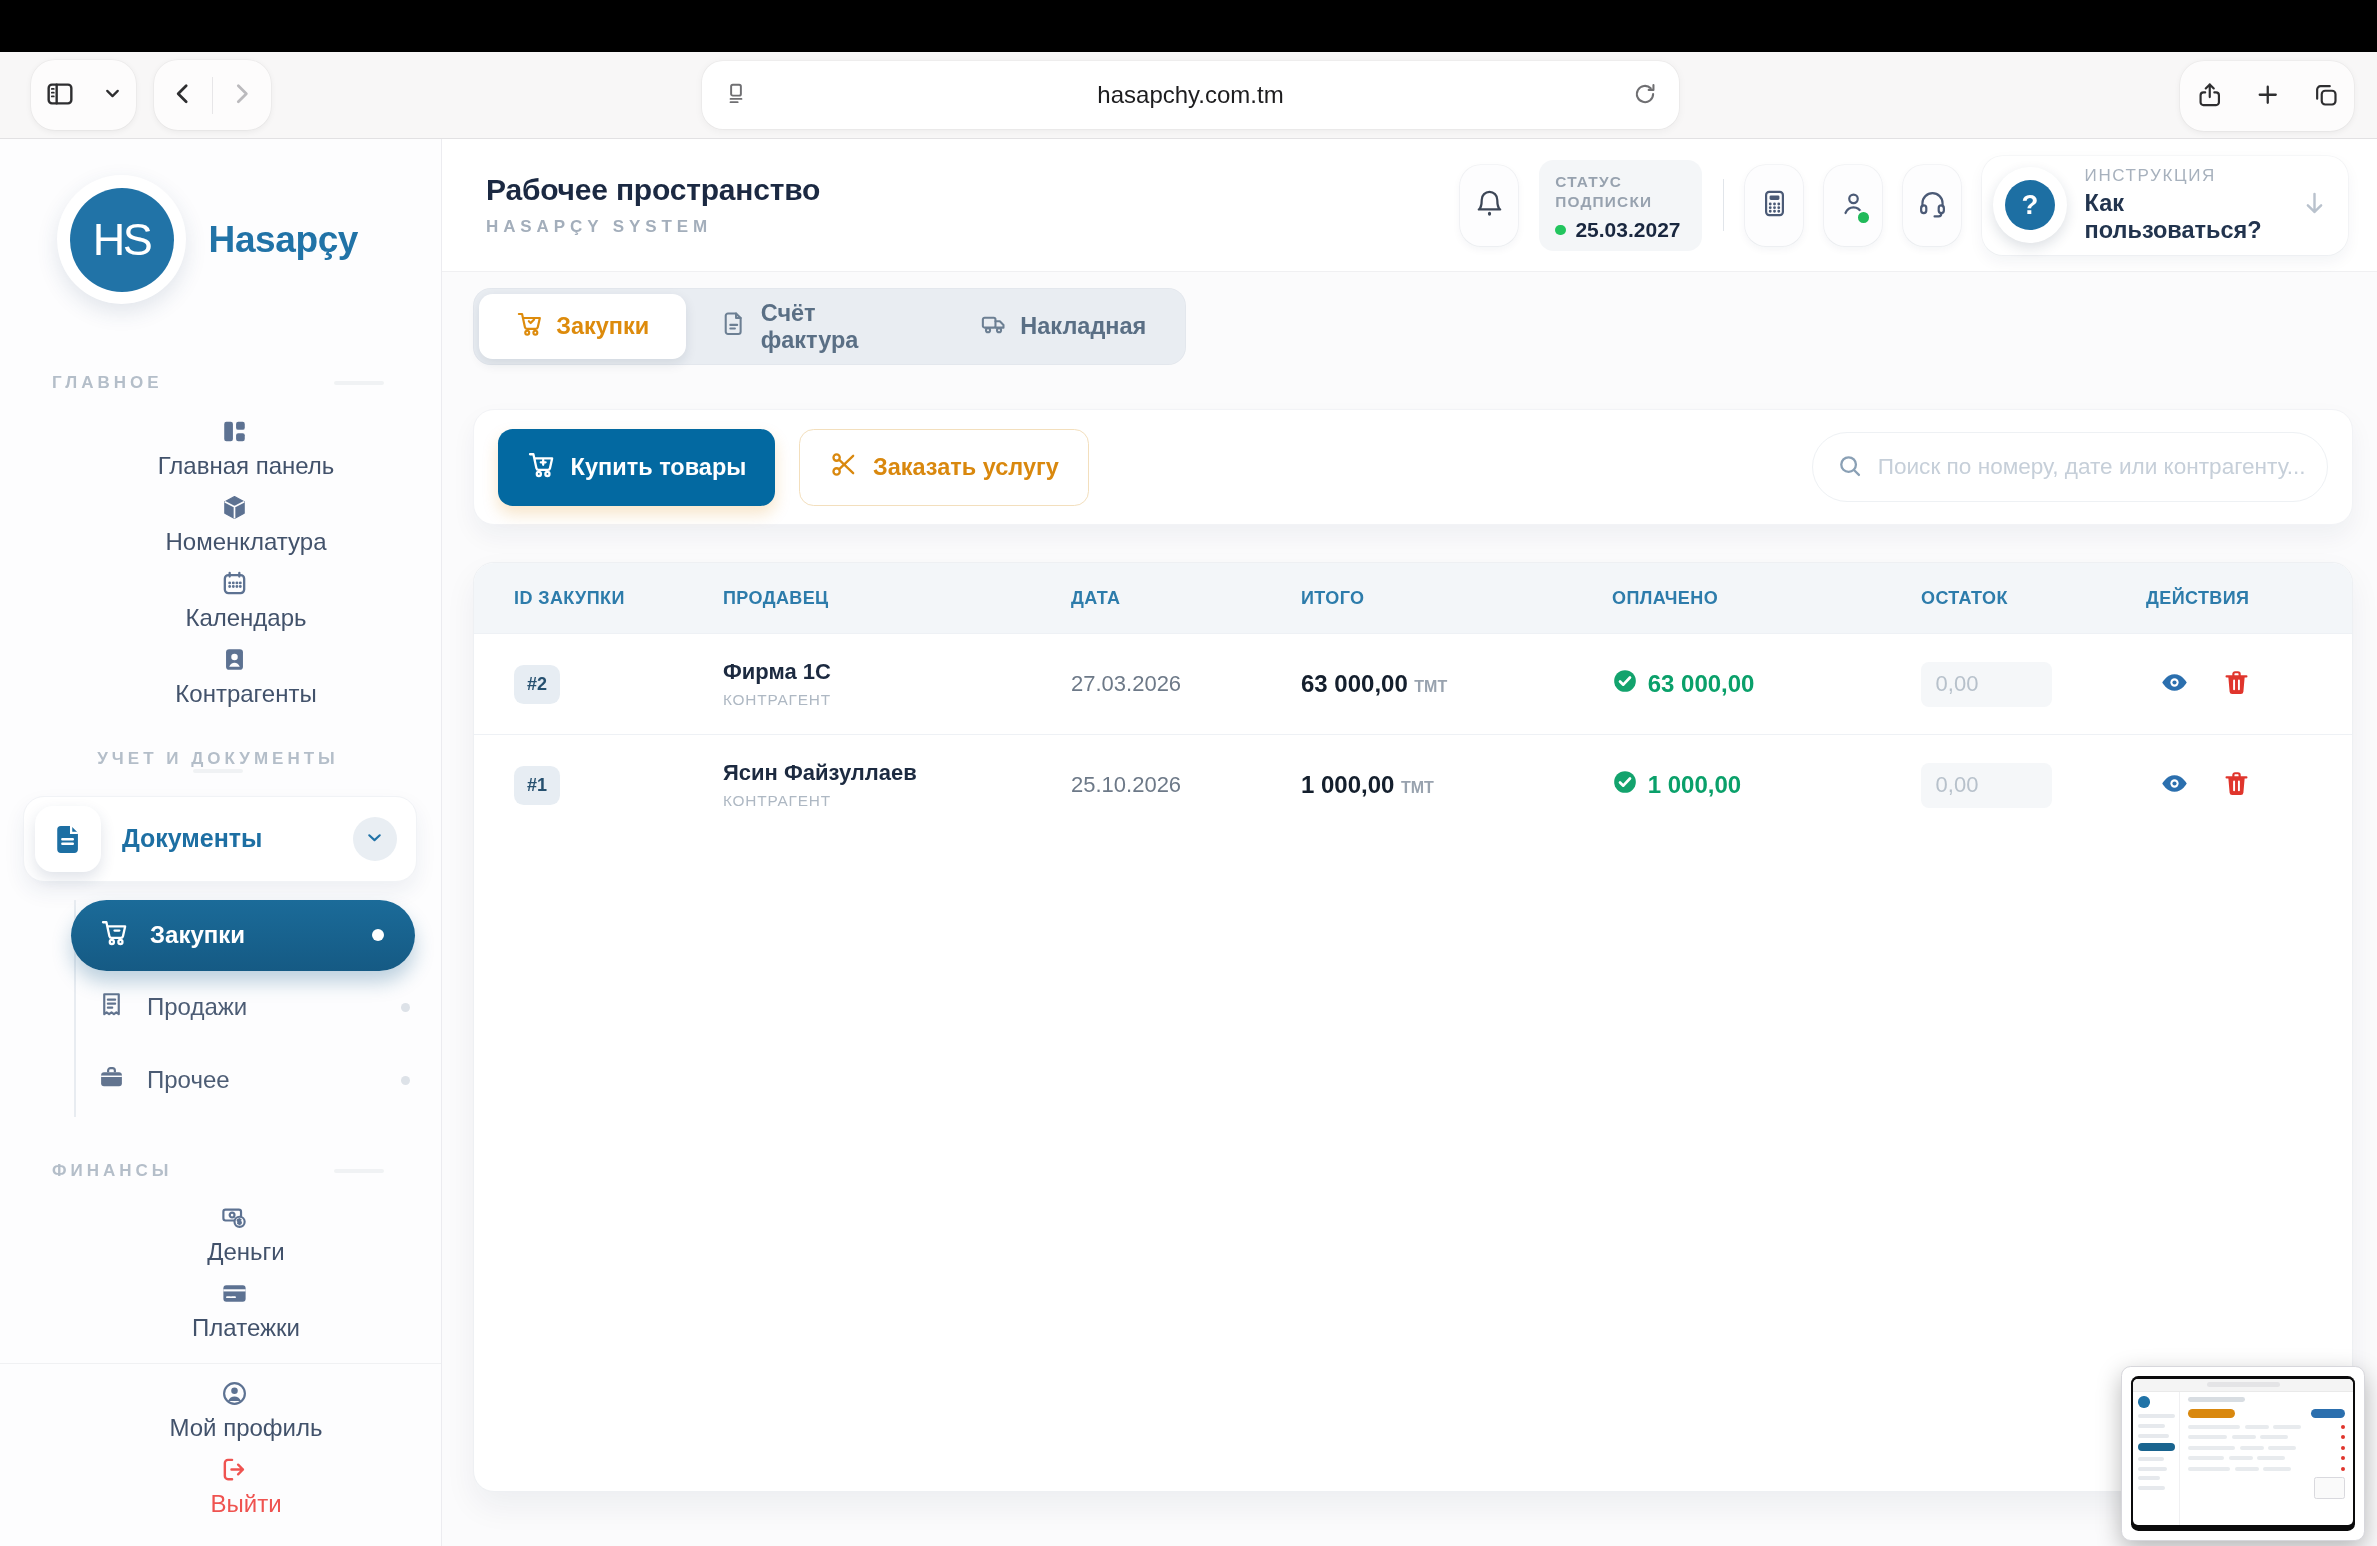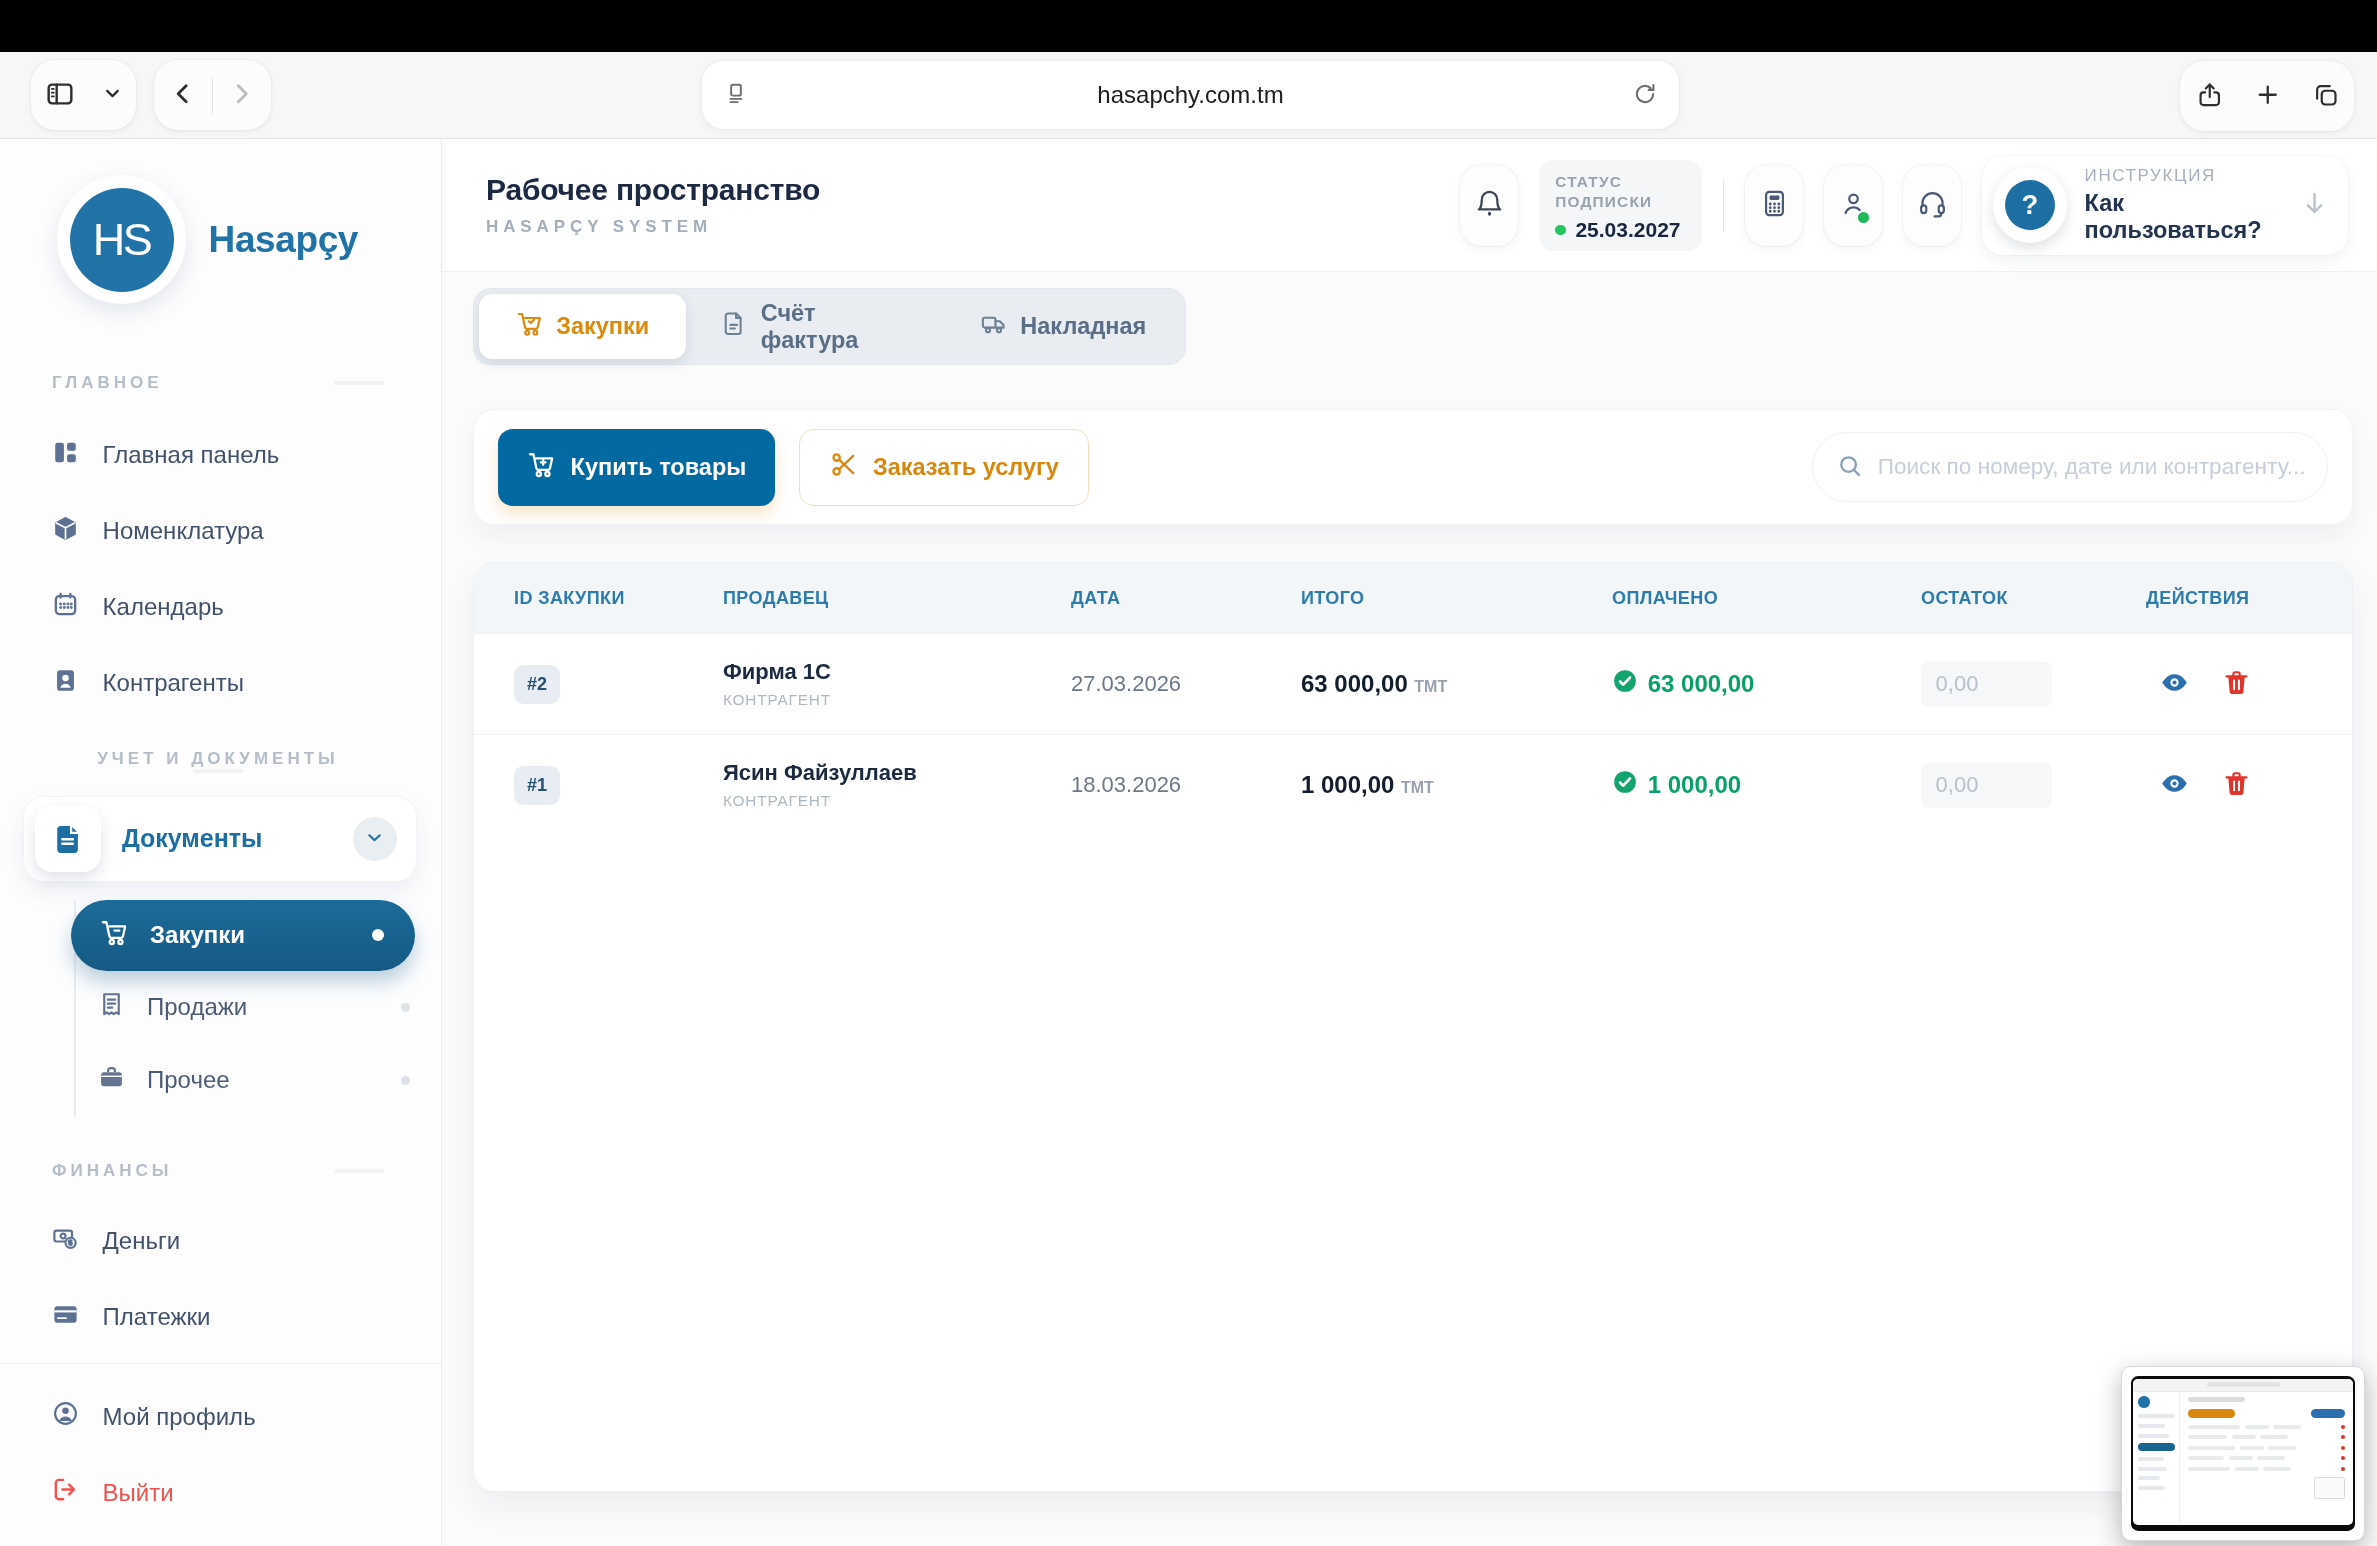--- a/index.html
+++ b/index.html
@@ -35,21 +35,21 @@
                   color:#fff; font-weight:normal; font-size:45px; letter-spacing:-2.4px; }
   .brand-name { margin-left:22.6px; font-size:37px; font-weight:bold; color:#2173a7; letter-spacing:-0.4px; }
 
   .sec-label { margin:69px 57px 0 52px; display:flex; align-items:center; justify-content:space-between;
                font-size:17px; font-weight:bold; letter-spacing:4px; color:#b4bec9; }
   .sec-label .dash { width:50px; height:4px; border-radius:2.4px; background:#f0f2f4; }
   .sec-label.tight { margin-top:28px;flex-direction:column; }
   .sec-label.fin { margin-top:44px; }
 
   .nav-list { margin-top:24px; }
-  .nav-item { display:flex; align-items:center; height:76px; padding-left:51px; color:#42526b; font-size:24px; cursor:default; }
+  .nav-item { display:flex; align-items:center; height:76px; padding-left:51px; color:#42526b; font-size:24px; cursor:default;flex-direction:column; }
   .nav-item .ic { color:#5d7292; margin-right:22.6px; flex-shrink:0; }
   .nav-item.red { color:#ef5350; }
   .nav-item.red .ic { color:#ef5350; }
 
   .docs-card { margin:22.6px 24px 0 22.6px; height:86px; background:#fff; border:0.8px solid #f1f3f6; border-radius:21px;
                box-shadow:0 9.7px 21px rgba(35,60,100,.07); display:flex; align-items:center; padding:0 19.4px 0 11.3px; }
   .docs-iconbox { width:66px; height:66px; border-radius:18px; background:#fff; box-shadow:0 6.5px 14.6px rgba(35,60,100,.14);
                   display:flex; align-items:center; justify-content:center; color:#1d6fa3; }
   .docs-label { margin-left:21px; font-size:25px; font-weight:bold; color:#1d6fa3; }
   .docs-chevron { margin-left:auto; width:44px; height:44px; border-radius:50%; background:#e9eef3; color:#2173a7;
@@ -604,21 +604,21 @@
               </span>
             </div>
           </div>
 
           <div class="tgrid trow">
             <div><span class="id-badge">#1</span></div>
             <div>
               <div class="seller-name">Ясин Файзуллаев</div>
               <div class="seller-sub">КОНТРАГЕНТ</div>
             </div>
-            <div class="cell-date">18.03.2026</div>
+            <div class="cell-date">25.10.2026</div>
             <div><span class="cell-total">1 000,00</span><span class="cur">ТМТ</span></div>
             <div class="cell-paid">
               <span class="ic">
                 <svg width="26" height="26" viewBox="0 0 24 24">
                     <circle cx="12" cy="12" r="10" fill="currentColor"></circle>
                     <path d="M7.4 12.4l3 3 6.2-6.6" fill="none" stroke="#fff" stroke-width="2.5" stroke-linecap="round" stroke-linejoin="round"></path>
                   </svg>
               </span>
               <span>1 000,00</span>
             </div>

